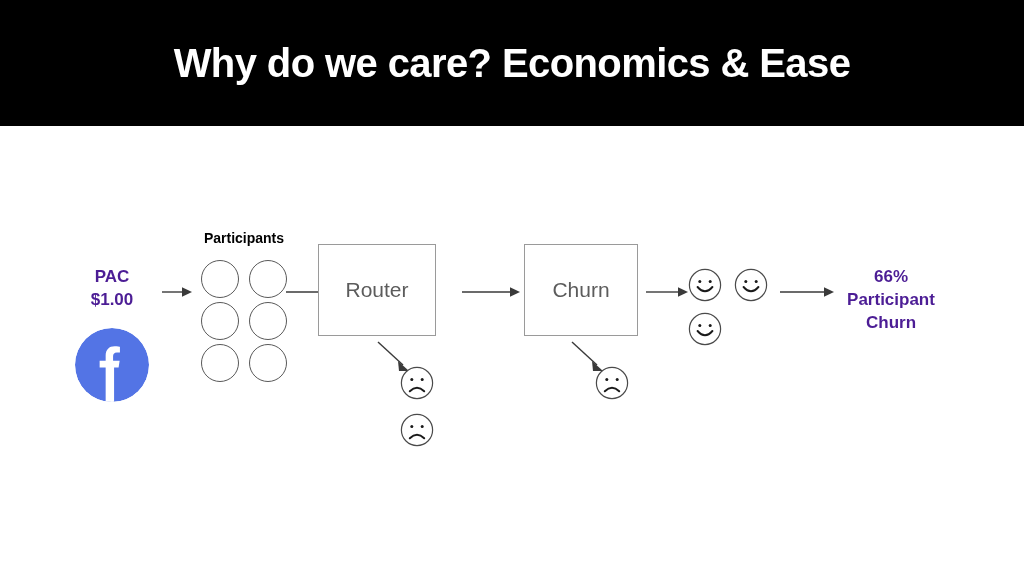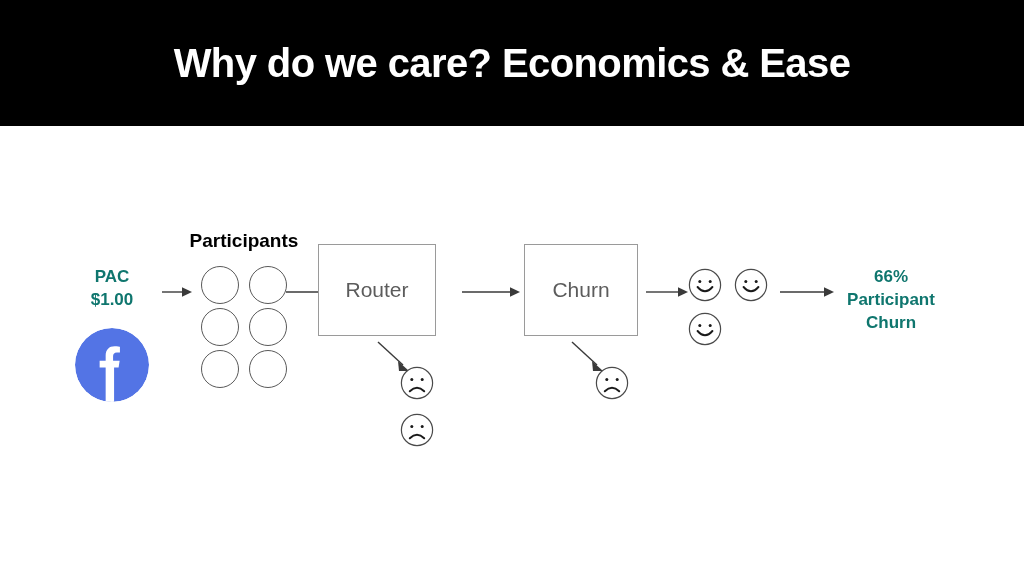--- a/index.html
+++ b/index.html
@@ -49,29 +49,29 @@
     height: 451px;
   }
 
   .abs { position: absolute; }
 
   
   .blk-label {
     font-family: "Liberation Sans", sans-serif;
     font-size: 17px;
     font-weight: bold;
-    color: #0f766e;
+    color: #4c1d95;
     text-align: center;
     line-height: 1.35;
     white-space: pre-line;
   }
 
   .participants-title {
     font-family: "Liberation Sans", sans-serif;
-    font-size: 19px;
+    font-size: 14px;
     font-weight: bold;
     color: #000000;
     text-align: center;
     white-space: nowrap;
   }
 
   
   #pac-group { left: 60px; top: 140px; width: 104px; }
   #pac-label { width: 104px; }
 

